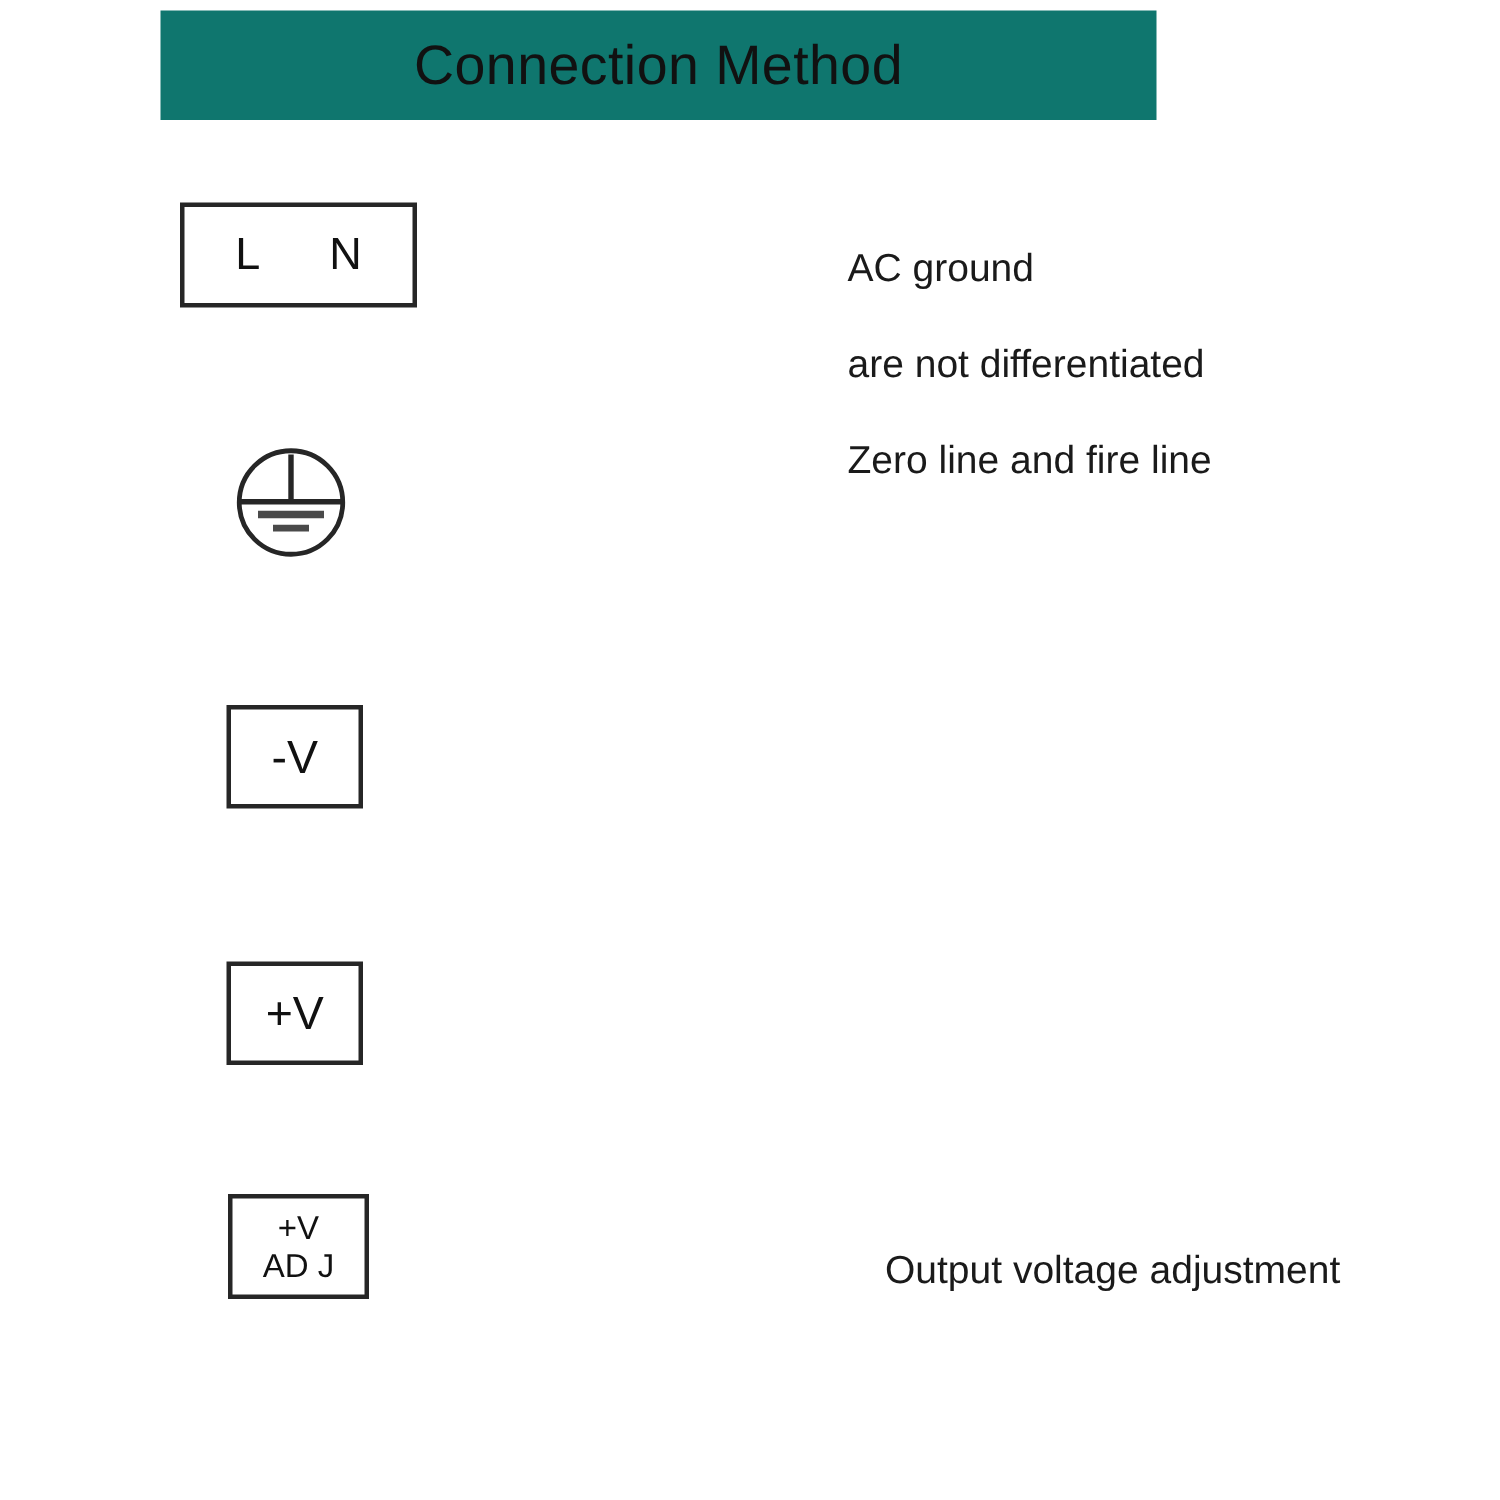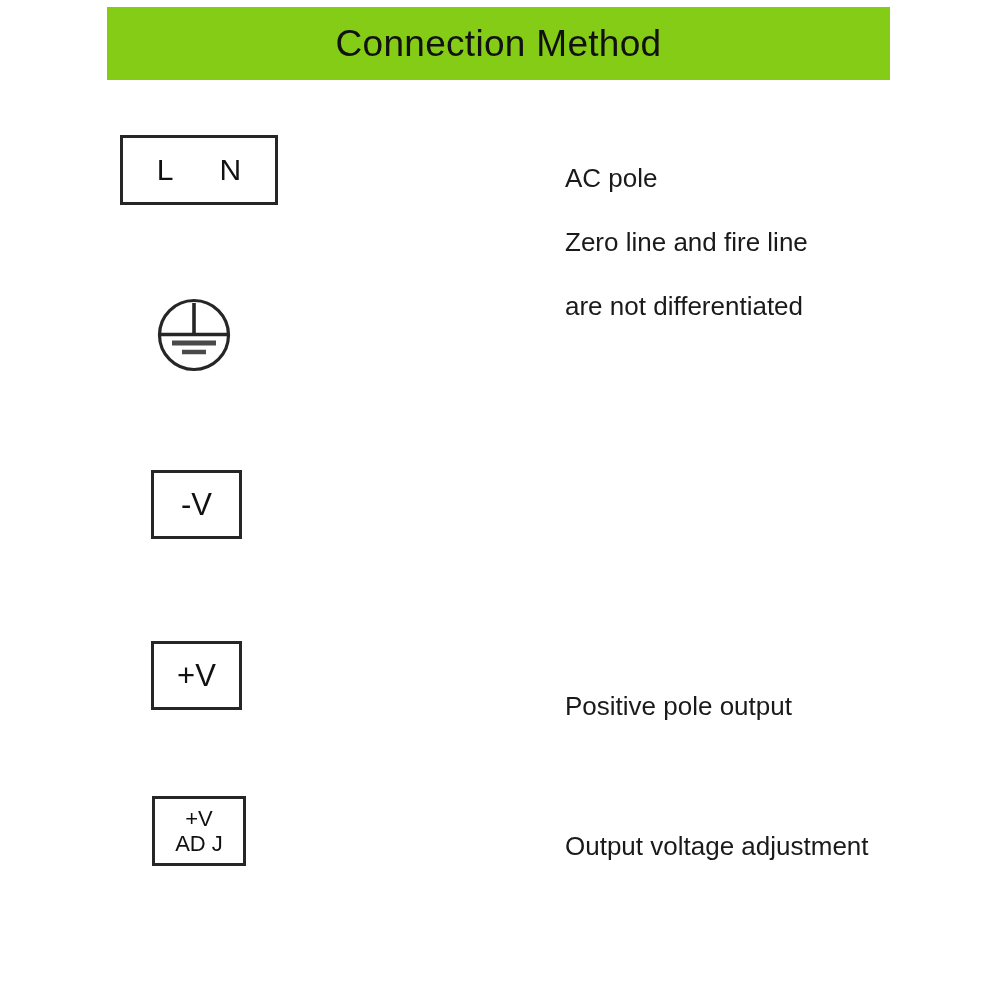--- a/index.html
+++ b/index.html
@@ -14,23 +14,23 @@
     color: #1a1a1a;
     position: relative;
     overflow: hidden;
   }
 
   
   .header-bar {
     position: absolute;
     left: 107px;
     top: 7px;
-    width: 783px;
+    width: 664px;
     height: 73px;
-    background: #84cc16;
+    background: #0f766e;
     display: flex;
     align-items: center;
     justify-content: center;
     text-align: right;
   }
   .header-title {
     font-size: 37px;
     font-weight: 400;
     letter-spacing: 0.3px;
     color: #111111;
@@ -115,23 +115,23 @@
 </div>
 
 <div class="row" style="top:135px;height:110px;">
   <div class="symbol-cell" style="left:120px;top:0;">
     <div class="term-box box-ln">
       <span class="term-text">L</span>
       <span class="term-text">N</span>
     </div>
   </div>
   <div class="label-cell" style="top:-5px;">
-    <span class="label-line">AC pole</span>
+    <span class="label-line">AC ground</span>
+    <span class="label-line">are not differentiated</span>
     <span class="label-line">Zero line and fire line</span>
-    <span class="label-line">are not differentiated</span>
   </div>
 </div>
 
 <div class="row" style="top:298px;height:80px;">
   <div class="symbol-cell" style="left:157px;top:0;">
     <svg class="ground-symbol" viewBox="0 0 74 74">
       <circle cx="37" cy="37" r="34.5" fill="#ffffff" stroke="#262626" stroke-width="3.2"></circle>
       <line x1="37" y1="5" x2="37" y2="35" stroke="#262626" stroke-width="3.6" stroke-linecap="butt"></line>
       <line x1="2.5" y1="36.5" x2="71.5" y2="36.5" stroke="#262626" stroke-width="3.6" stroke-linecap="butt"></line>
       <line x1="15" y1="45" x2="59" y2="45" stroke="#4a4a4a" stroke-width="5" stroke-linecap="butt"></line>
@@ -147,28 +147,25 @@
     </div>
   </div>
 </div>
 
 <div class="row" style="top:641px;height:80px;">
   <div class="symbol-cell" style="left:151px;top:0;">
     <div class="term-box box-v">
       <span class="term-text">+V</span>
     </div>
   </div>
-  <div class="label-cell" style="top:17px;">
-    <span class="label-line">Positive pole output</span>
-  </div>
 </div>
 
 <div class="row" style="top:796px;height:85px;">
   <div class="symbol-cell" style="left:152px;top:0;">
     <div class="term-box box-adj">
       <span class="term-text">+V</span>
       <span class="term-text">AD J</span>
     </div>
   </div>
-  <div class="label-cell" style="top:2px;">
+  <div class="label-cell" style="top:2px;margin-left:25px;">
     <span class="label-line">Output voltage adjustment</span>
   </div>
 </div>
 
 </body></html>

